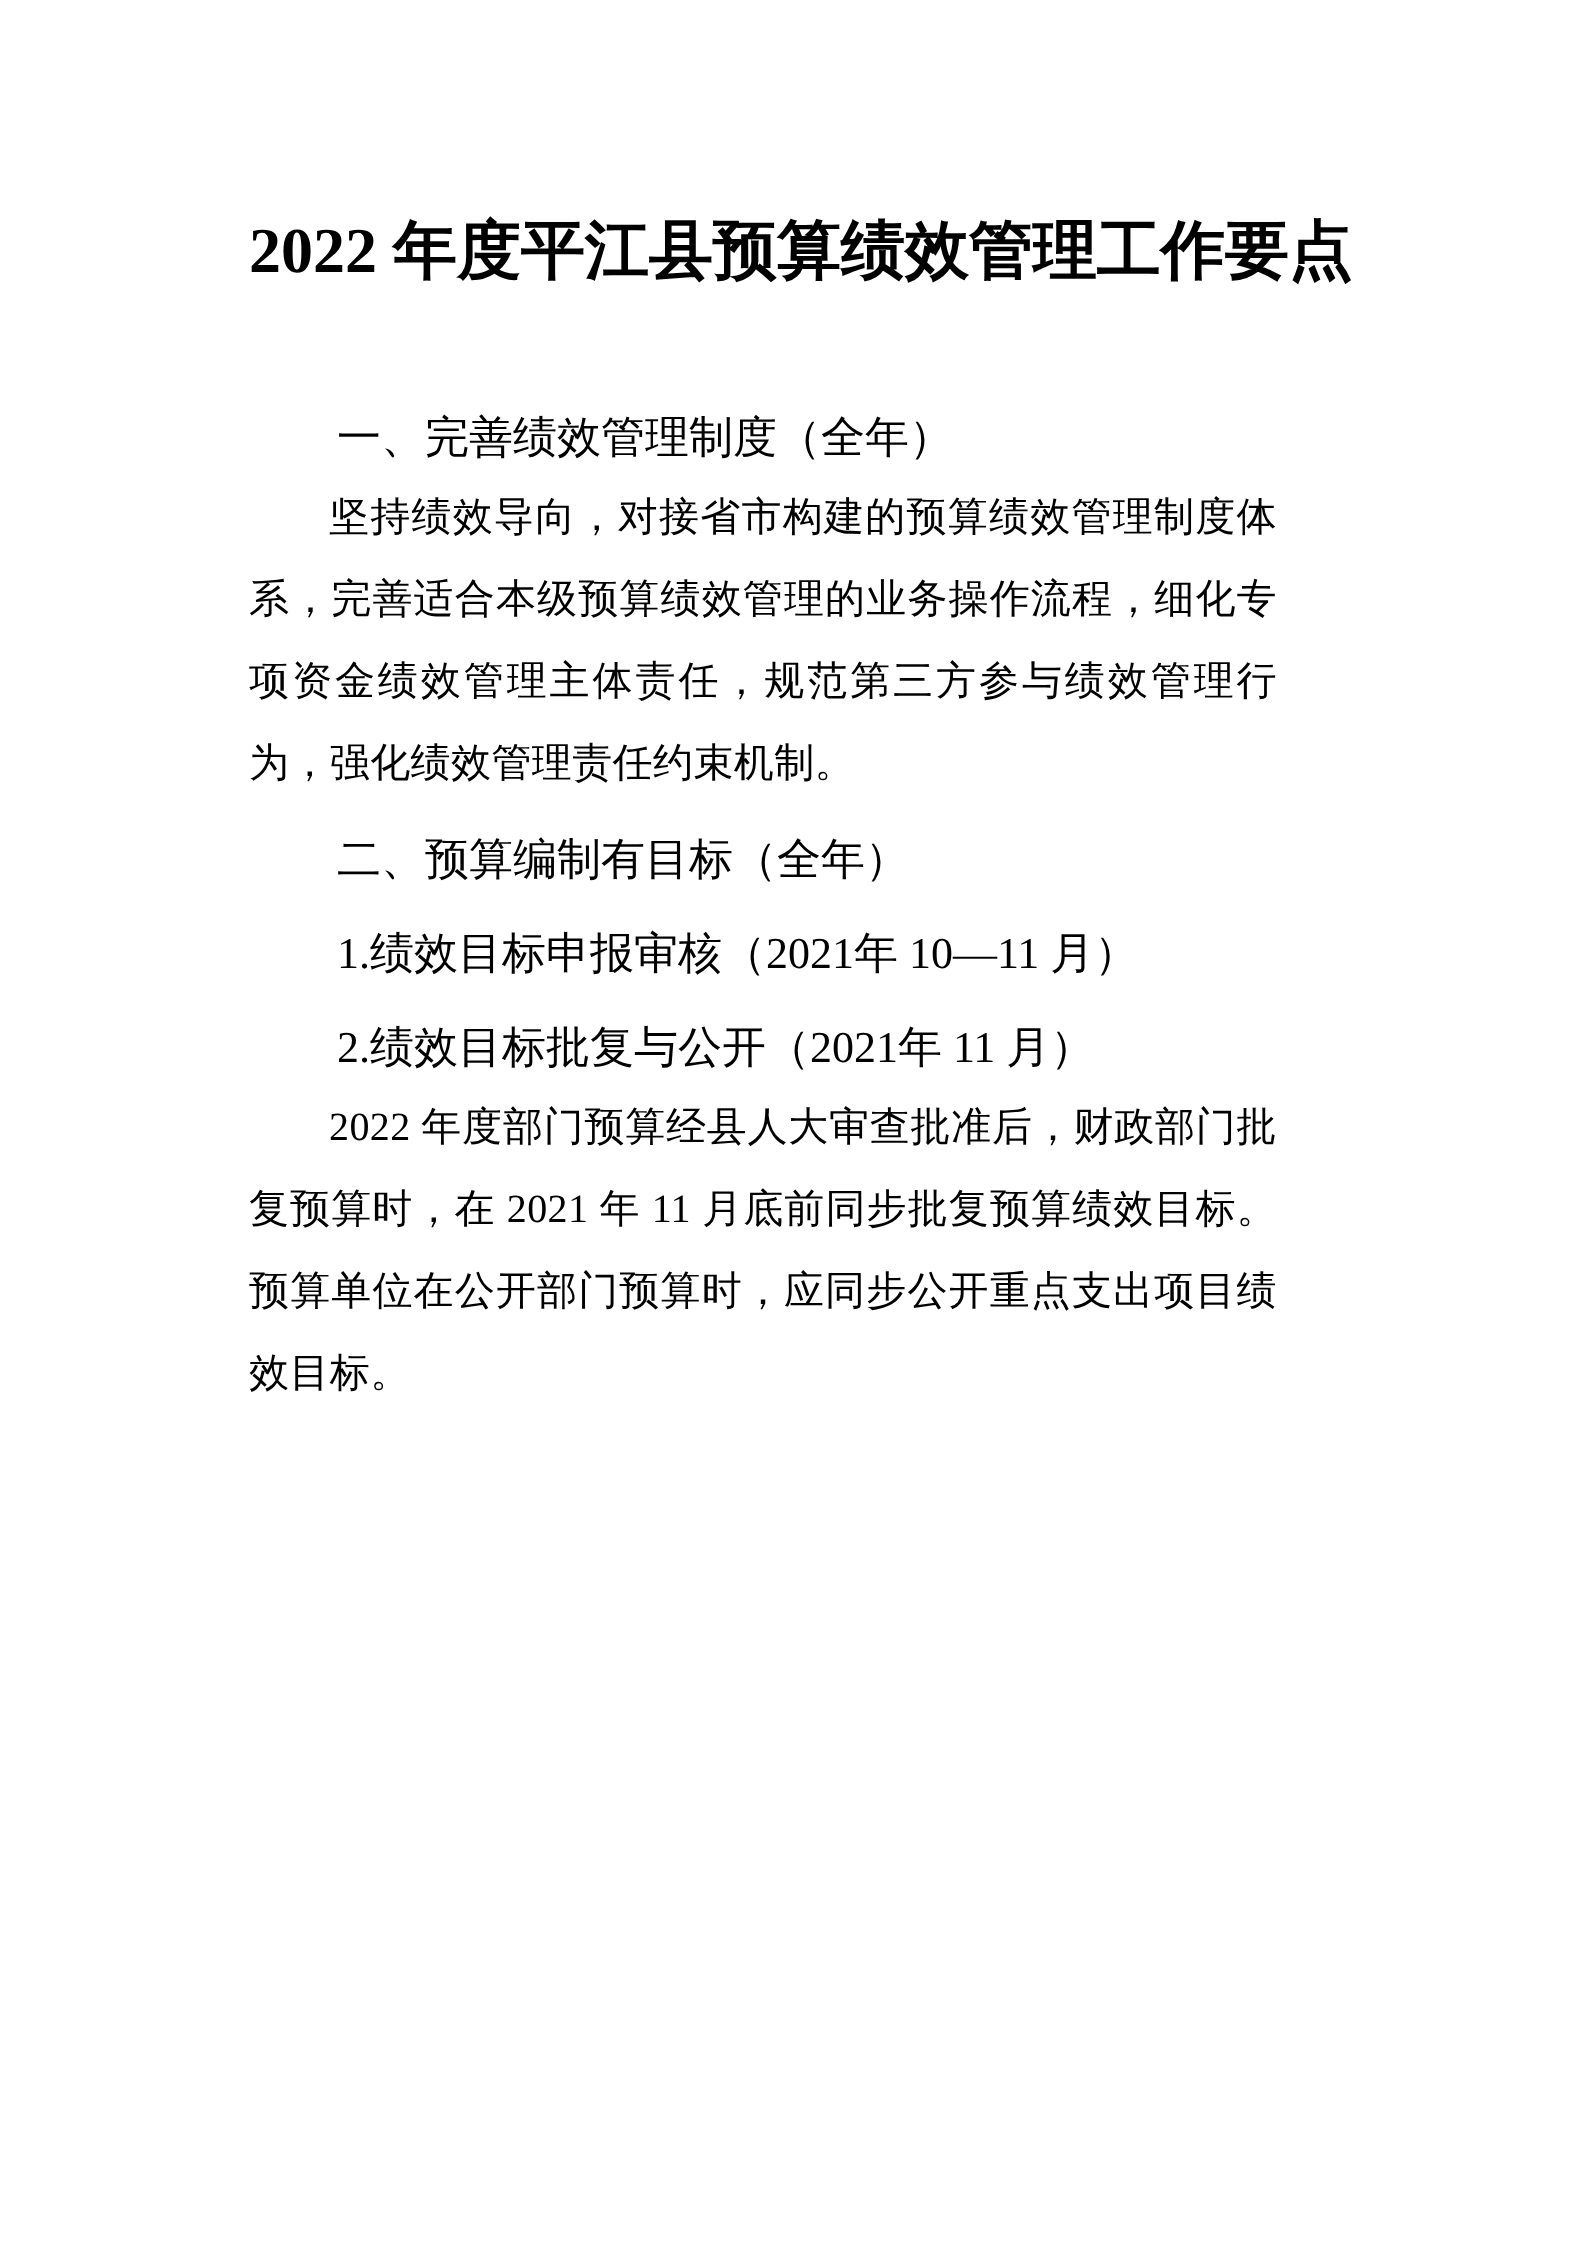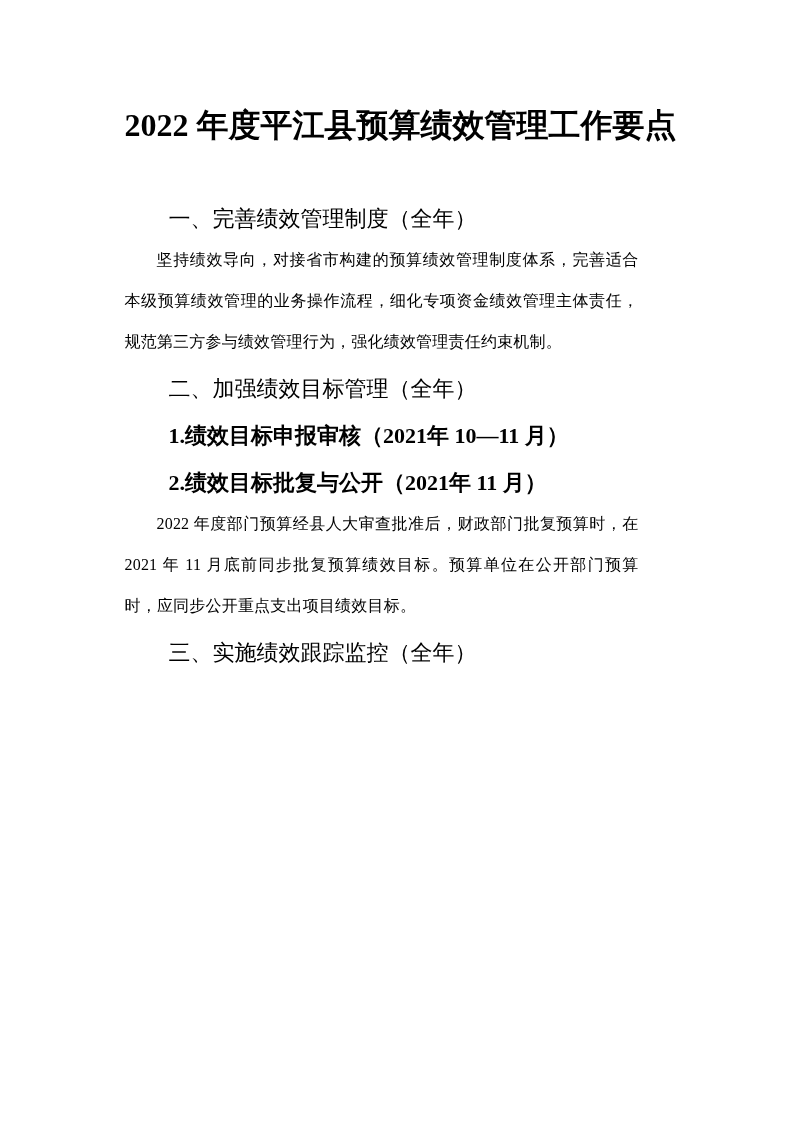--- a/index.html
+++ b/index.html
@@ -34,48 +34,47 @@
     font-weight: normal;
     text-indent: 2em;
   }
   .section-heading.first {
     margin-top: 48px;
   }
   .sub-heading {
     margin: 6px 0 0 0;
     font-size: 22px;
     line-height: 41px;
-    font-weight: bold;
+    font-weight: normal;
     text-indent: 2em;
   }
   .body-para {
     margin: 0;
-    font-size: 16px;
+    font-size: 20px;
     line-height: 41px;
     text-align: justify;
     text-indent: 2em;
     letter-spacing: 0.2px;
   }
 </style>
 </head>
 <body>
 
 <div class="page">
 
   <h1 class="doc-title">2022 年度平江县预算绩效管理工作要点</h1>
 
   <h2 class="section-heading first">一、完善绩效管理制度（全年）</h2>
 
   <p class="body-para">坚持绩效导向，对接省市构建的预算绩效管理制度体系，完善适合本级预算绩效管理的业务操作流程，细化专项资金绩效管理主体责任，规范第三方参与绩效管理行为，强化绩效管理责任约束机制。</p>
 
-  <h2 class="section-heading">二、加强绩效目标管理（全年）</h2>
+  <h2 class="section-heading">二、预算编制有目标（全年）</h2>
 
 
   <h3 class="sub-heading">1.绩效目标申报审核（2021年 10—11 月）</h3>
 
 
   <h3 class="sub-heading">2.绩效目标批复与公开（2021年 11 月）</h3>
 
   <p class="body-para">2022 年度部门预算经县人大审查批准后，财政部门批复预算时，在 2021 年 11 月底前同步批复预算绩效目标。预算单位在公开部门预算时，应同步公开重点支出项目绩效目标。</p>
 
-  <h2 class="section-heading">三、实施绩效跟踪监控（全年）</h2>
 
 </div>
 
 </body></html>

